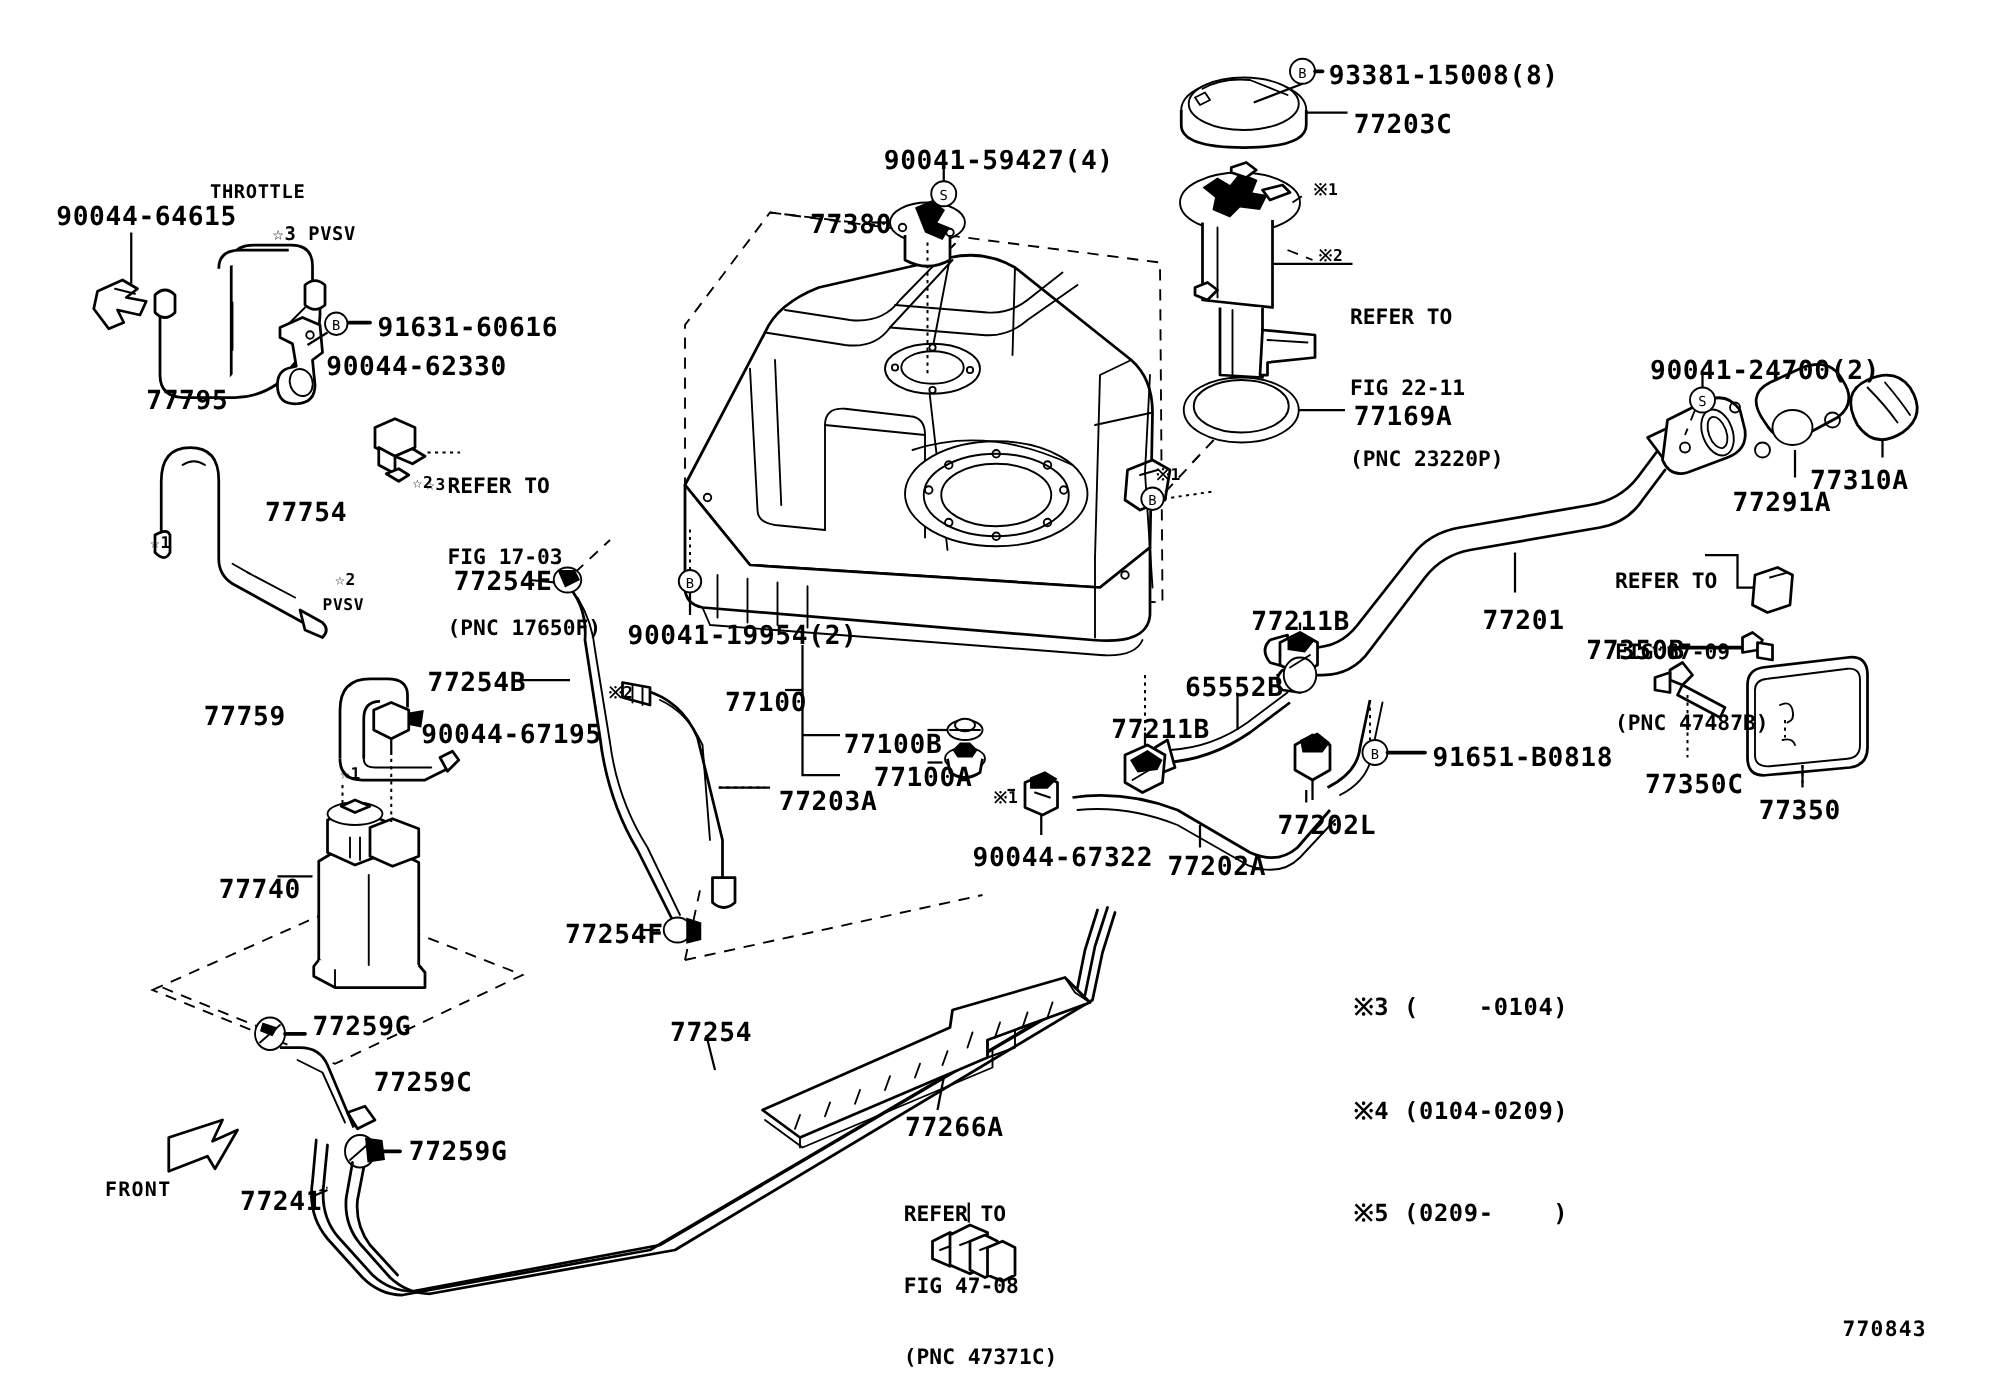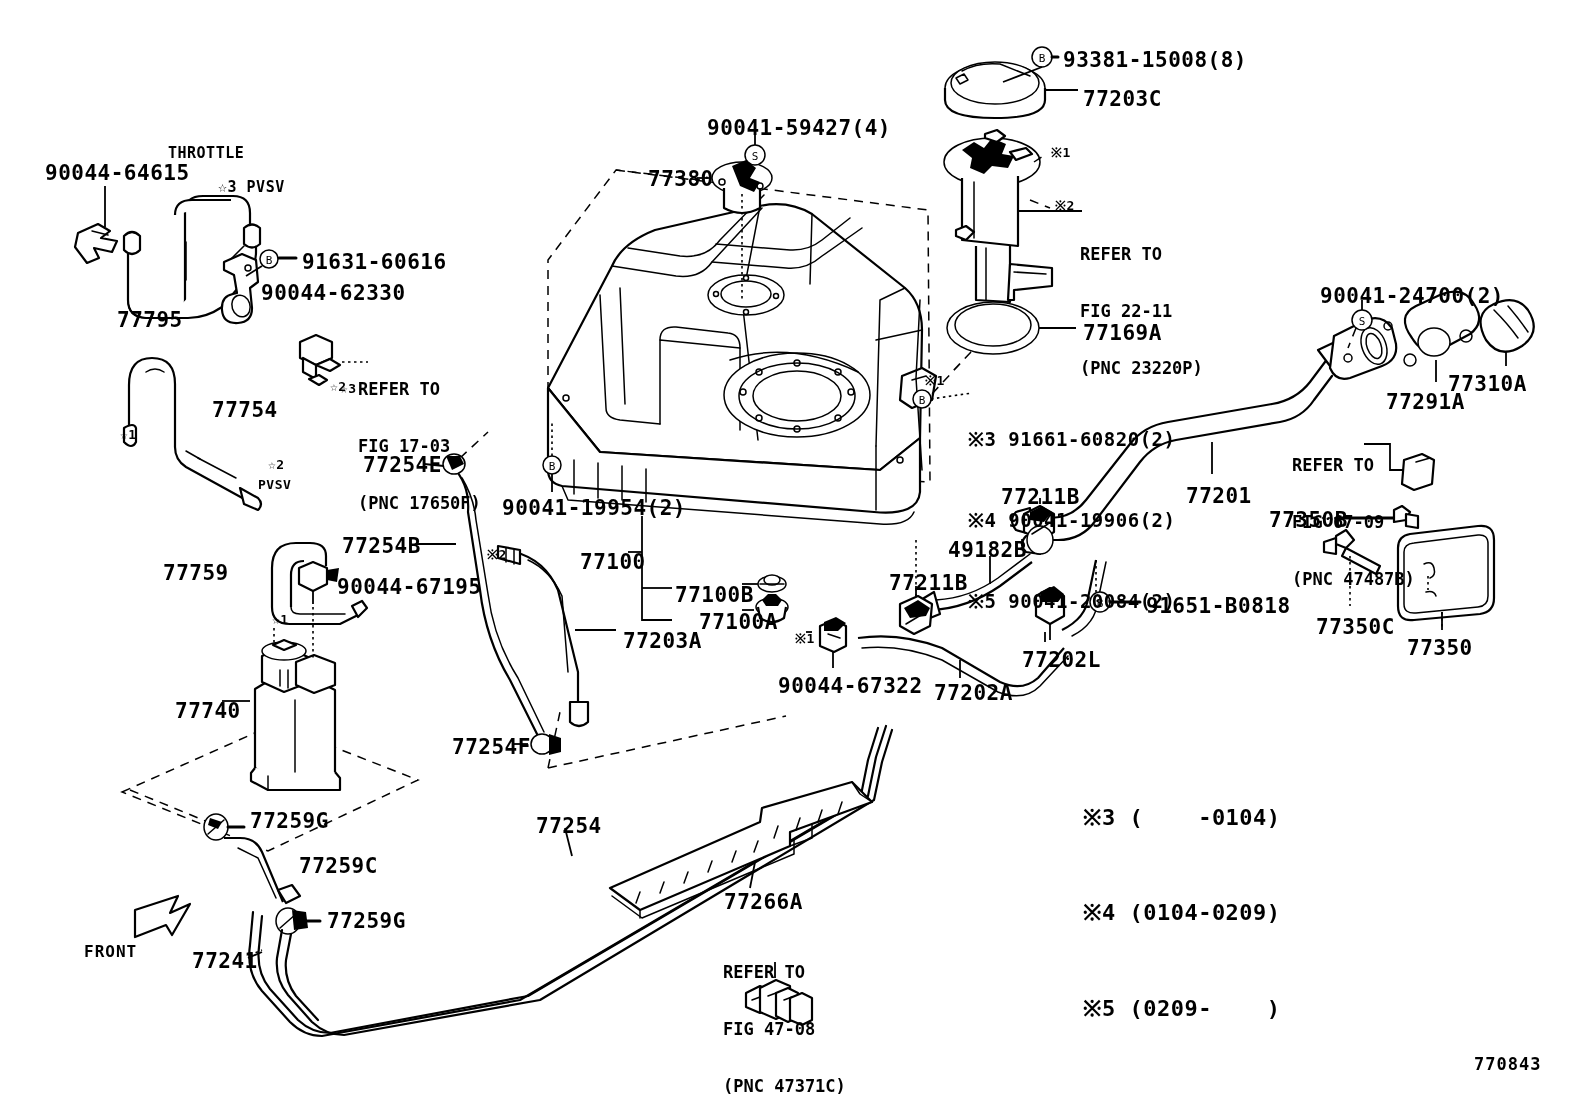--- a/index.html
+++ b/index.html
@@ -8,21 +8,21 @@
   #stage{position:absolute;left:0;top:0;width:1592px;height:1099px;}
   #art{position:absolute;left:0;top:0;width:1592px;height:1099px;}
   .lbl{position:absolute;white-space:pre;font-weight:bold;
        font-family:"DejaVu Sans Mono","Liberation Mono",monospace;
        letter-spacing:0.5px;line-height:1.02;}
   .pn{font-size:21px;font-weight:bold;}
   .ref{font-size:17px;font-weight:bold;letter-spacing:0px;line-height:1.12;}
   .sm{font-size:15px;font-weight:bold;text-align:center;}
   .star{font-size:13px;font-weight:bold;}
   .figno{font-size:17px;font-weight:bold;letter-spacing:1px;}
-  .legend{font-size:22px;font-weight:bold;line-height:1.45;}
+  .legend{font-size:19px;font-weight:bold;line-height:1.45;}
 </style>
 </head>
 <body>
 
 <div id="stage">
 
   <svg id="art" viewBox="0 0 1592 1099" xmlns="http://www.w3.org/2000/svg">
     <defs>
       <style>
         .s  {fill:none;stroke:#000;stroke-width:2.2;stroke-linecap:round;stroke-linejoin:round;}
@@ -476,21 +476,21 @@
       <div class="lbl pn" style="left: 675px; top: 585px;">77100B</div>
       <div class="lbl pn" style="left: 675px; top: 612px; margin-left: 24px;">77100A</div>
       <div class="lbl pn" style="left: 623px; top: 631px;">77203A</div>
       <div class="lbl pn" style="left: 778px; top: 676px;">90044-67322</div>
       <div class="lbl pn" style="left: 536px; top: 816px;">77254</div>
       <div class="lbl pn" style="left: 724px; top: 892px;">77266A</div>
       <div class="lbl pn" style="left: 1063px; top: 50px;">93381-15008(8)</div>
       <div class="lbl pn" style="left: 1083px; top: 89px;">77203C</div>
       <div class="lbl pn" style="left: 1083px; top: 323px;">77169A</div>
       <div class="lbl pn" style="left: 1001px; top: 487px;">77211B</div>
-      <div class="lbl pn" style="left: 948px; top: 540px;">49182B</div>
+      <div class="lbl pn" style="left: 948px; top: 540px;">65552B</div>
       <div class="lbl pn" style="left: 889px; top: 573px;">77211B</div>
       <div class="lbl pn" style="left: 1022px; top: 650px;">77202L</div>
       <div class="lbl pn" style="left: 934px; top: 683px;">77202A</div>
       <div class="lbl pn" style="left: 1146px; top: 596px;">91651-B0818</div>
       <div class="lbl pn" style="left: 1186px; top: 486px;">77201</div>
       <div class="lbl pn" style="left: 1320px; top: 286px;">90041-24700(2)</div>
       <div class="lbl pn" style="left: 1448px; top: 374px;">77310A</div>
       <div class="lbl pn" style="left: 1386px; top: 392px;">77291A</div>
       <div class="lbl pn" style="left: 1269px; top: 510px;">77350B</div>
       <div class="lbl pn" style="left: 1316px; top: 617px;">77350C</div>
@@ -524,25 +524,20 @@
     <div>REFER TO</div>
     <div>FIG 67-09</div>
     <div>(PNC 47487B)</div>
   </div>
   <div class="lbl ref" style="left:723px;top:925px">
     <div>REFER TO</div>
     <div>FIG 47-08</div>
     <div>(PNC 47371C)</div>
   </div>
 
-  <div class="lbl" style="left:968px;top:372px;font-size:19px;line-height:1.42;font-weight:bold">
-    <div><span>※3</span> <span>91661-60820(2)</span></div>
-    <div><span>※4</span> <span>90041-19906(2)</span></div>
-    <div><span>※5</span> <span>90041-20084(2)</span></div>
-  </div>
 
   <div class="lbl legend" style="left:1083px;top:738px">
     <div>※3 (    -0104)</div>
     <div>※4 (0104-0209)</div>
     <div>※5 (0209-    )</div>
   </div>
 
   <div class="lbl" style="left:84px;top:944px;font-size:16px;font-weight:bold;letter-spacing:1px">FRONT</div>
 
   <div class="lbl figno" style="left:1474px;top:1056px">770843</div>

